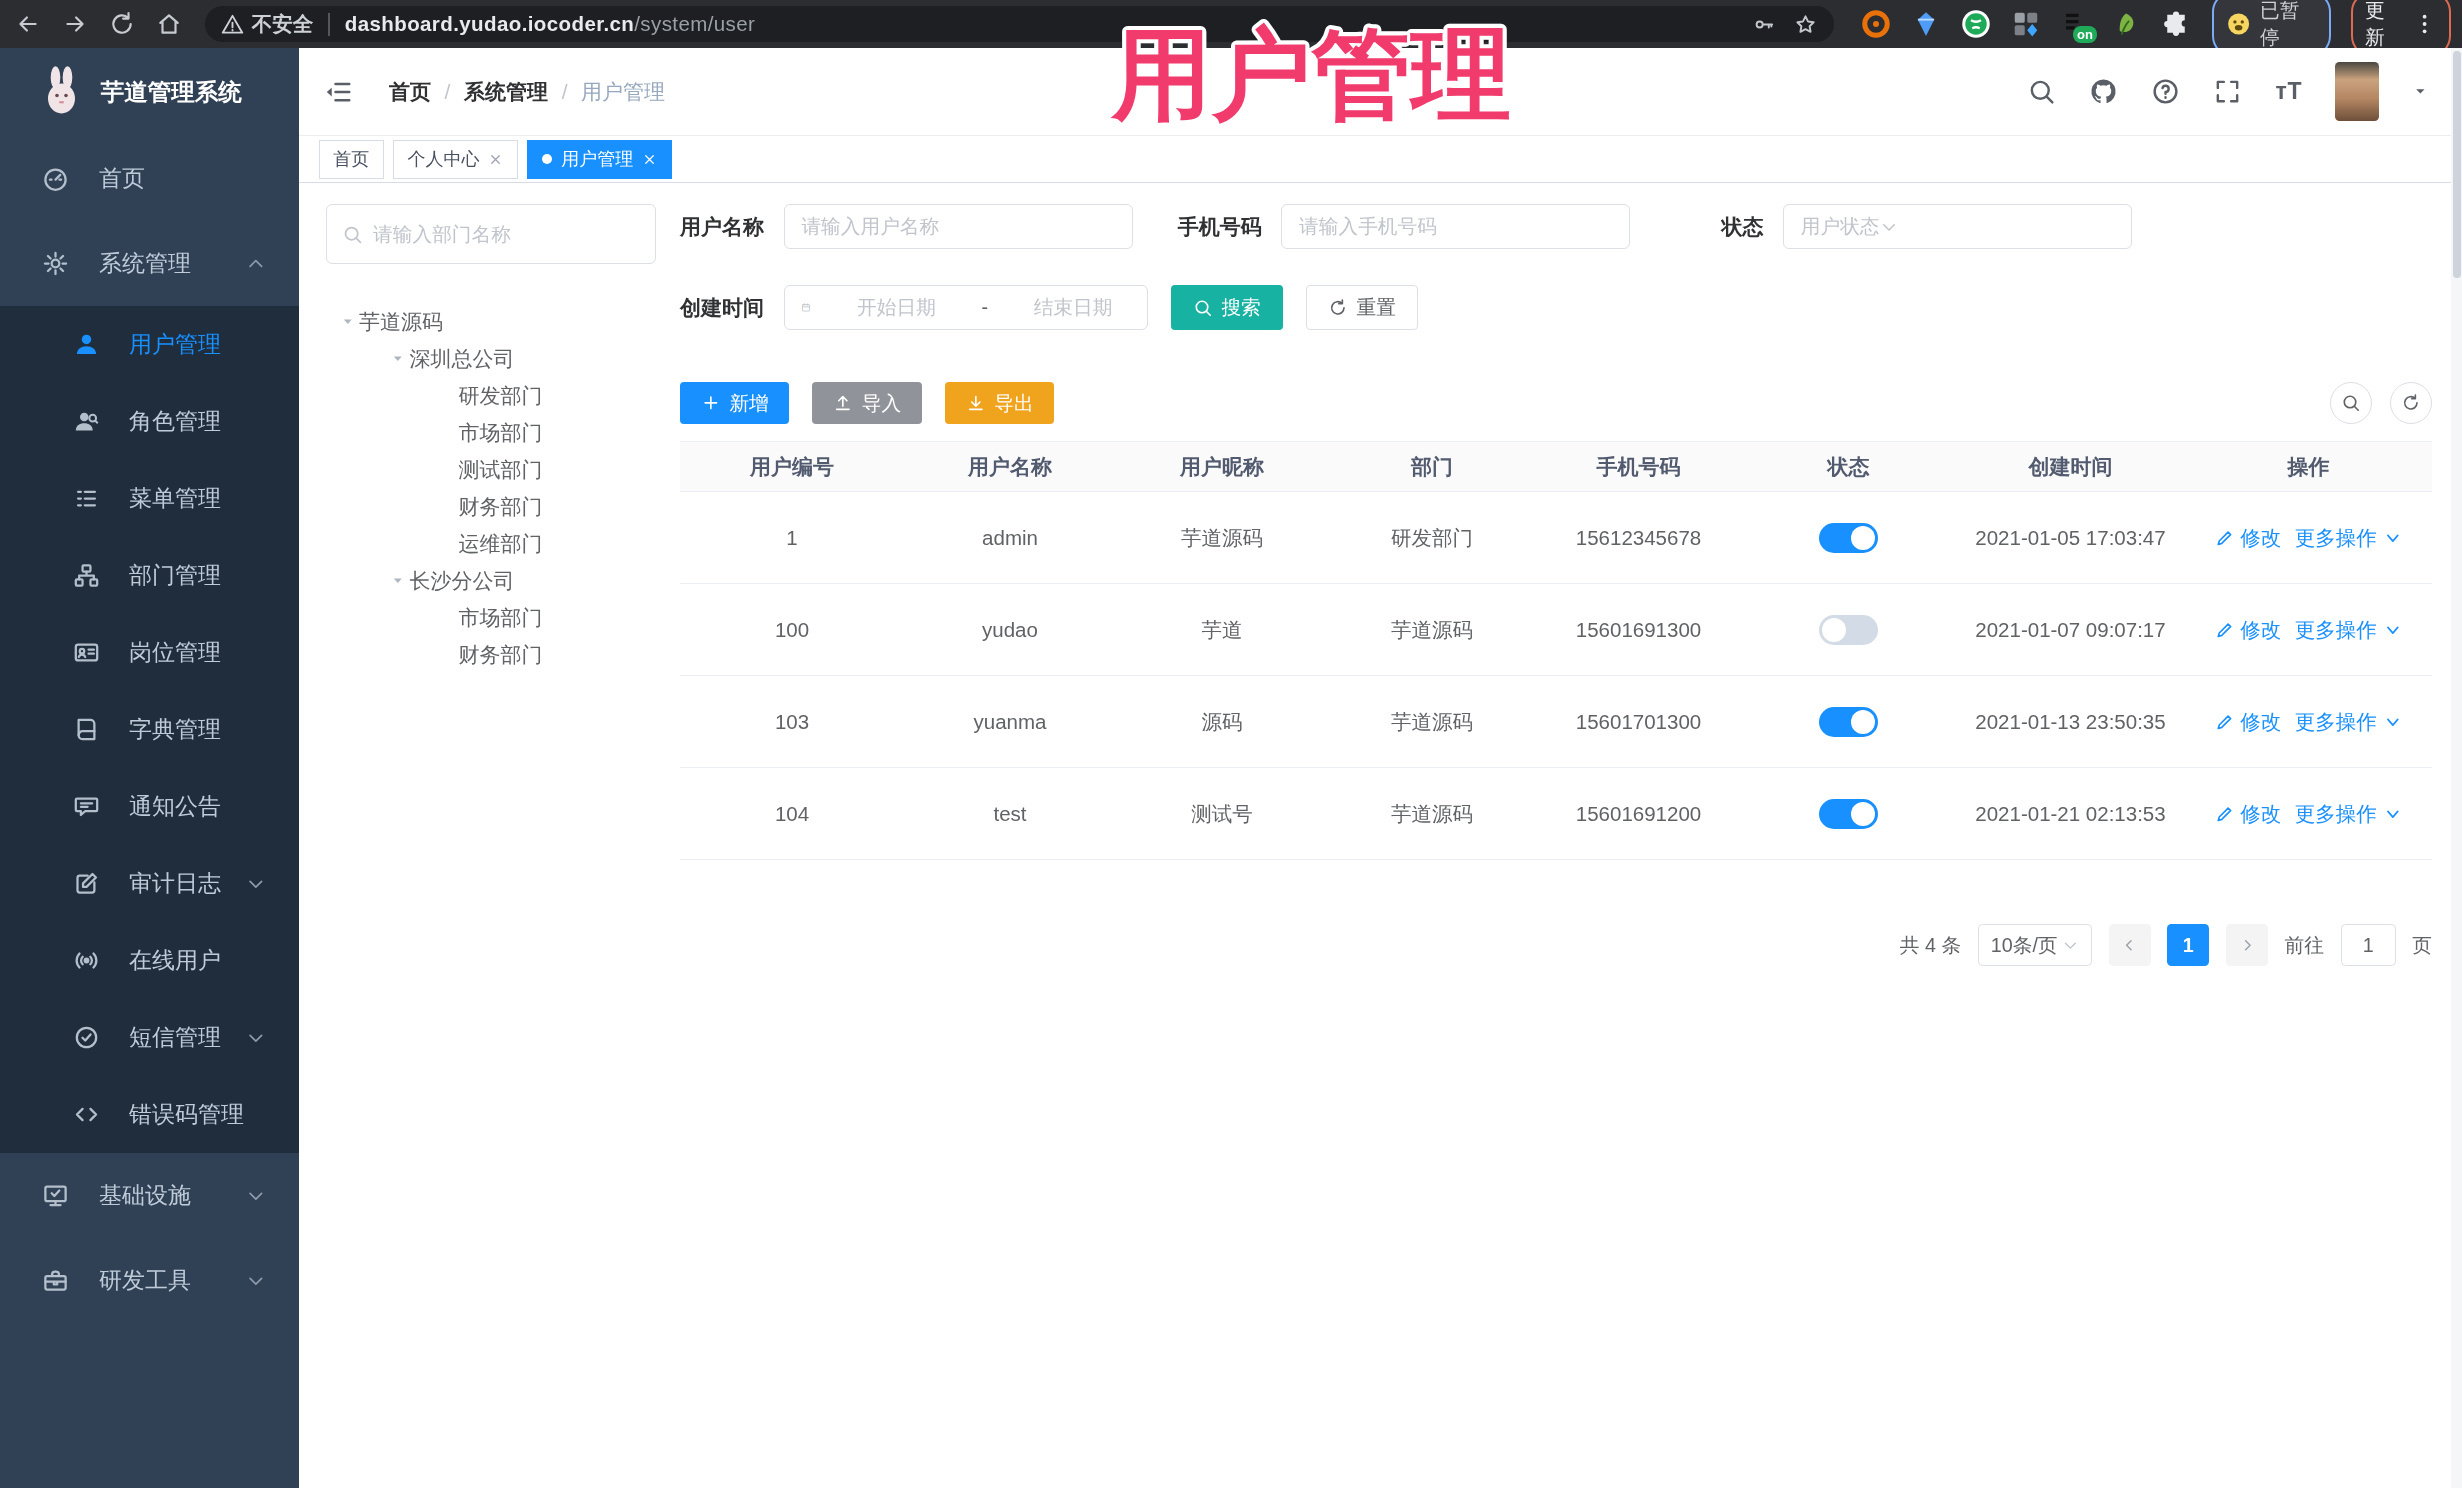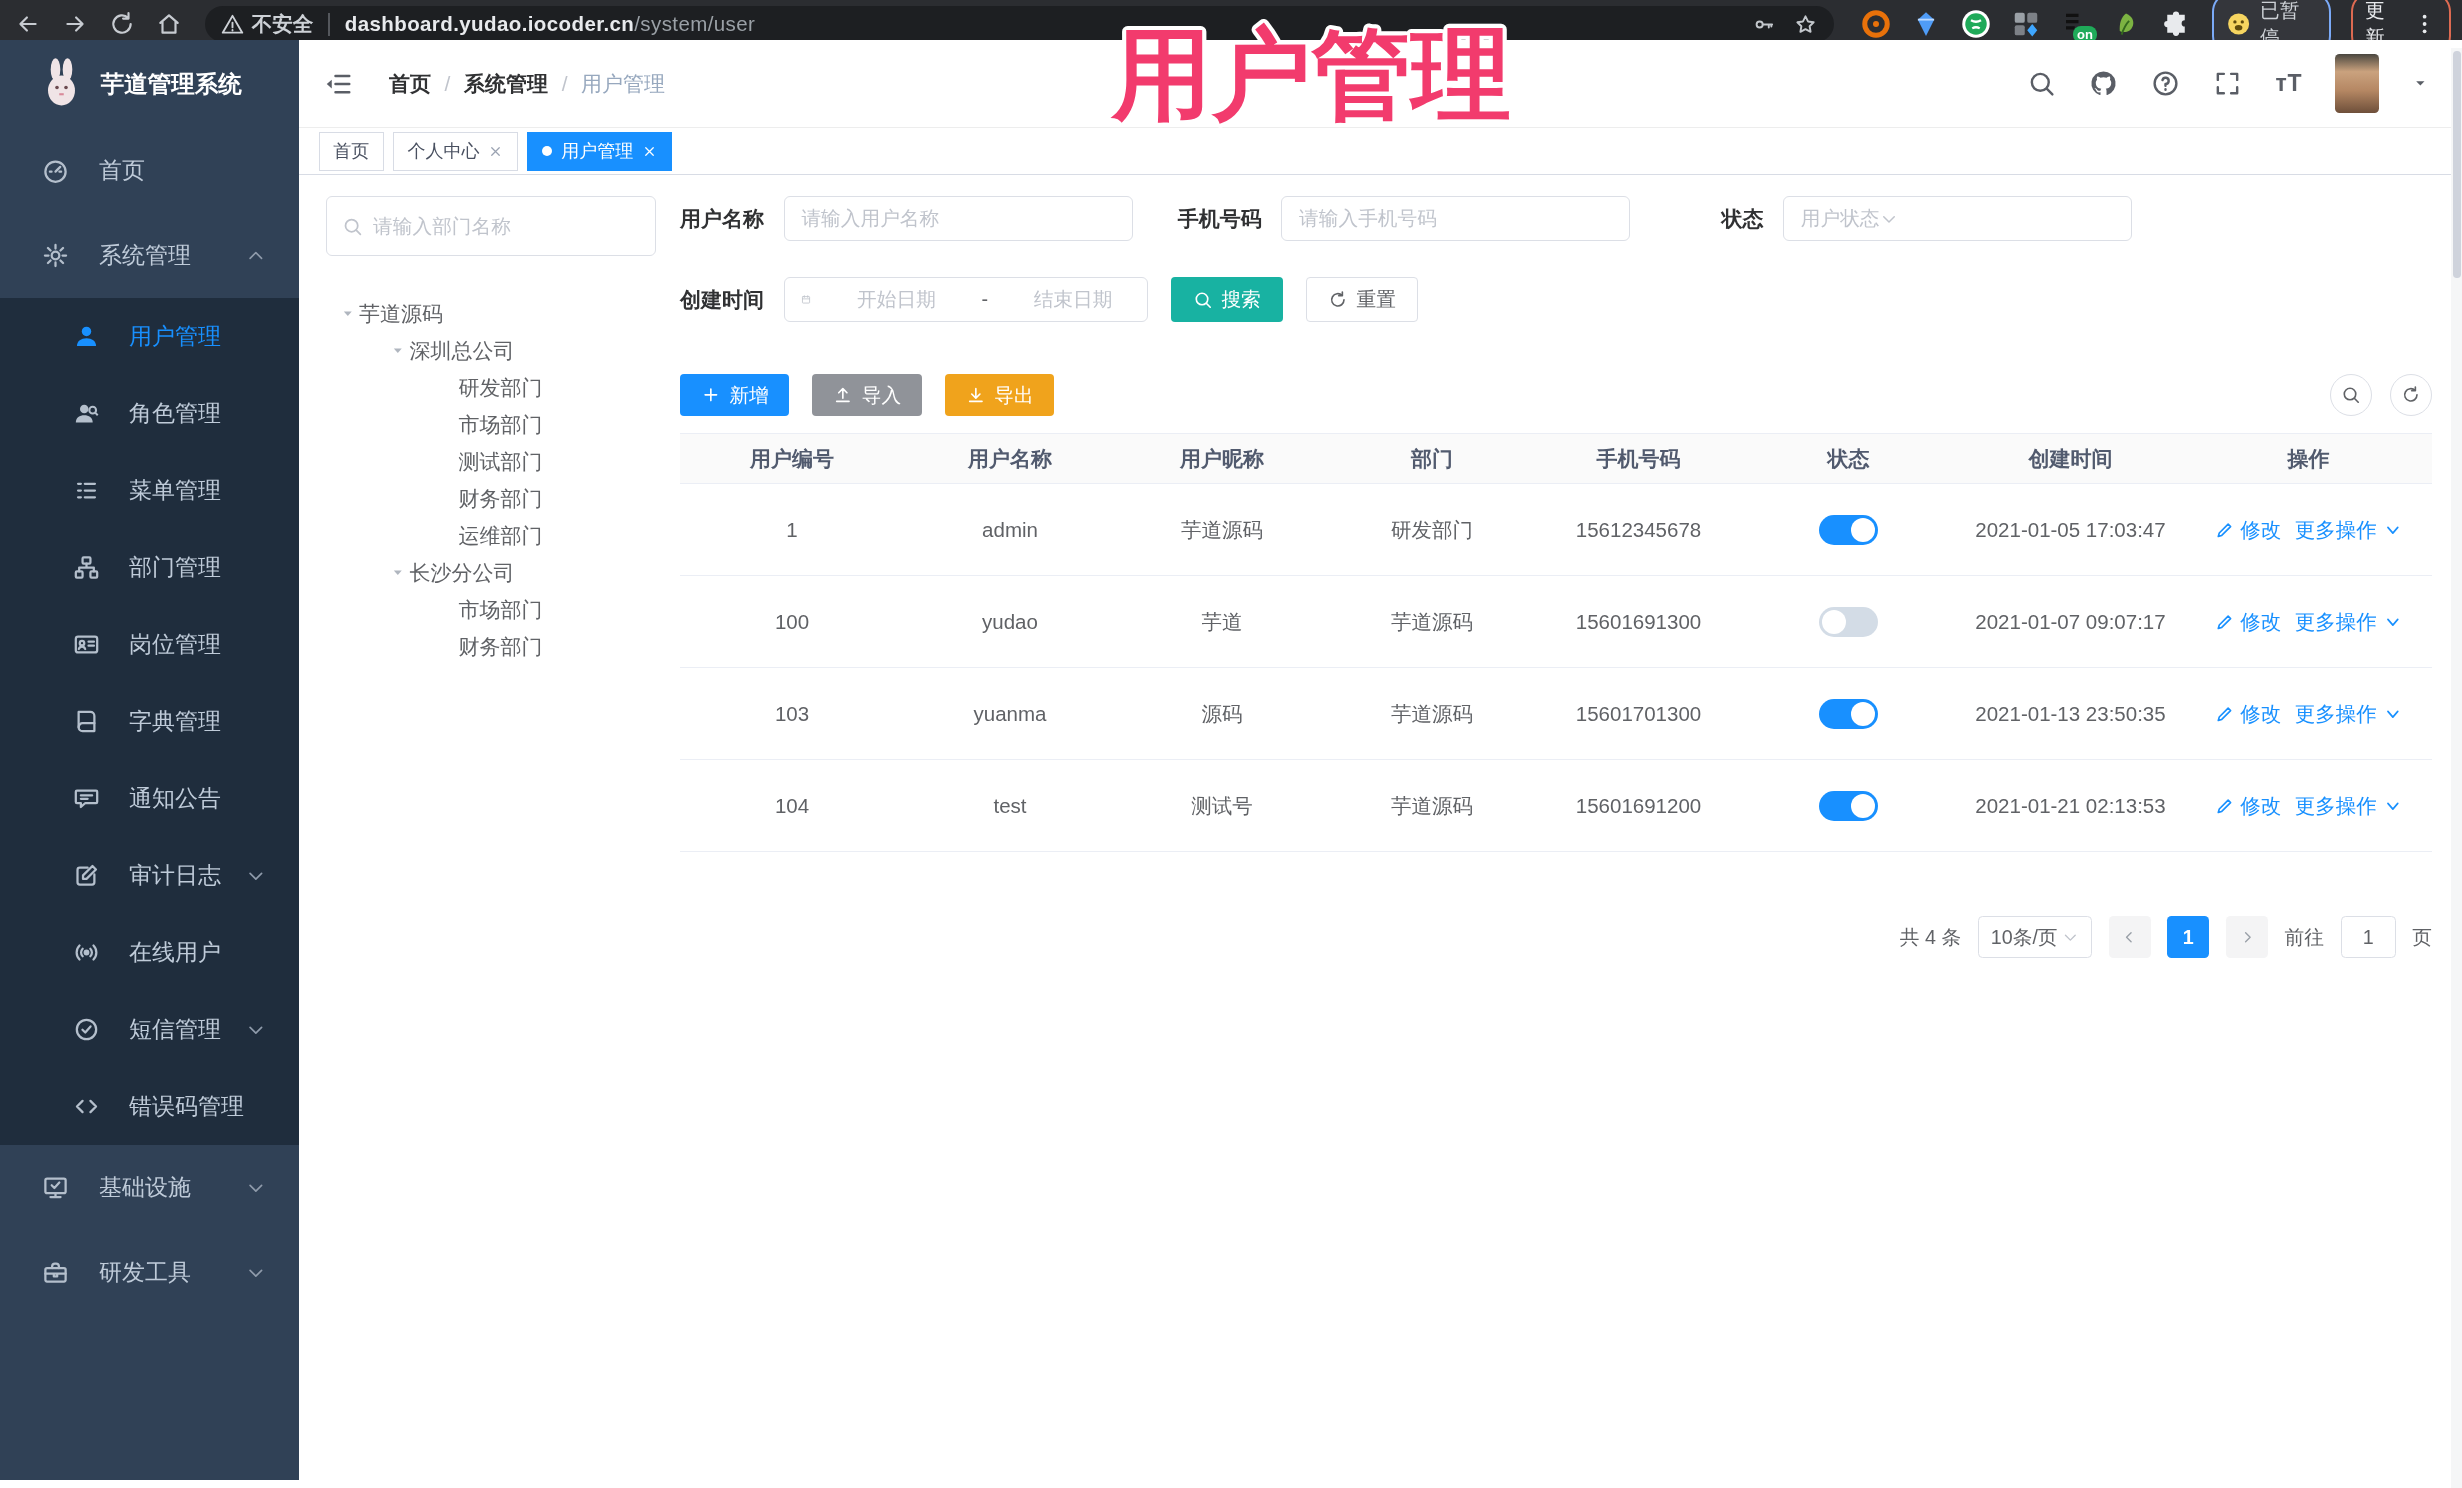--- a/index.html
+++ b/index.html
@@ -32,21 +32,21 @@
   .chip.profile { border:2.3px solid #7baaf7; color:#cdd1d6; background:#34363b; }
   .chip.update  { border:2.3px solid #dd6a51; color:#e8eaed; margin-right:10.6px; }
   .chip svg { width:26px; height:26px; }
 
   
   .overlay { position:absolute; left:1050px; top:6px; z-index:99; pointer-events:none; }
   .overlay text { font-family:"Liberation Sans","DejaVu Sans",sans-serif; font-size:132px; font-weight:bold;
                   fill:#f23b6d; stroke:#fff; stroke-width:11px; paint-order:stroke; stroke-linejoin:round; }
 
   
-  .app { position:absolute; left:0; top:40px; width:2462px; height:1440px; background:#fff; }
+  .app { position:absolute; left:0; top:48px; width:2462px; height:1440px; background:#fff; }
 
   
   .sidebar { position:absolute; left:0; top:0; width:299px; height:1440px; background:#304156; }
   .logo { display:flex; align-items:center; height:88px; padding-left:42px; gap:19.7px; }
   .logo svg { width:39px; height:55px; }
   .logo-title { color:#fff; font-size:23.5px; font-weight:bold; }
   .mi { display:flex; align-items:center; height:85px; padding-left:42px; color:#bfcbd9; font-size:23px; position:relative; }
   .mi .ic { width:27px; height:27px; margin-right:30px; color:#b4bfcc; }
   .mi .ic svg { width:27px; height:27px; }
   .mi .chev { position:absolute; right:33px; color:#8f9bab; }

